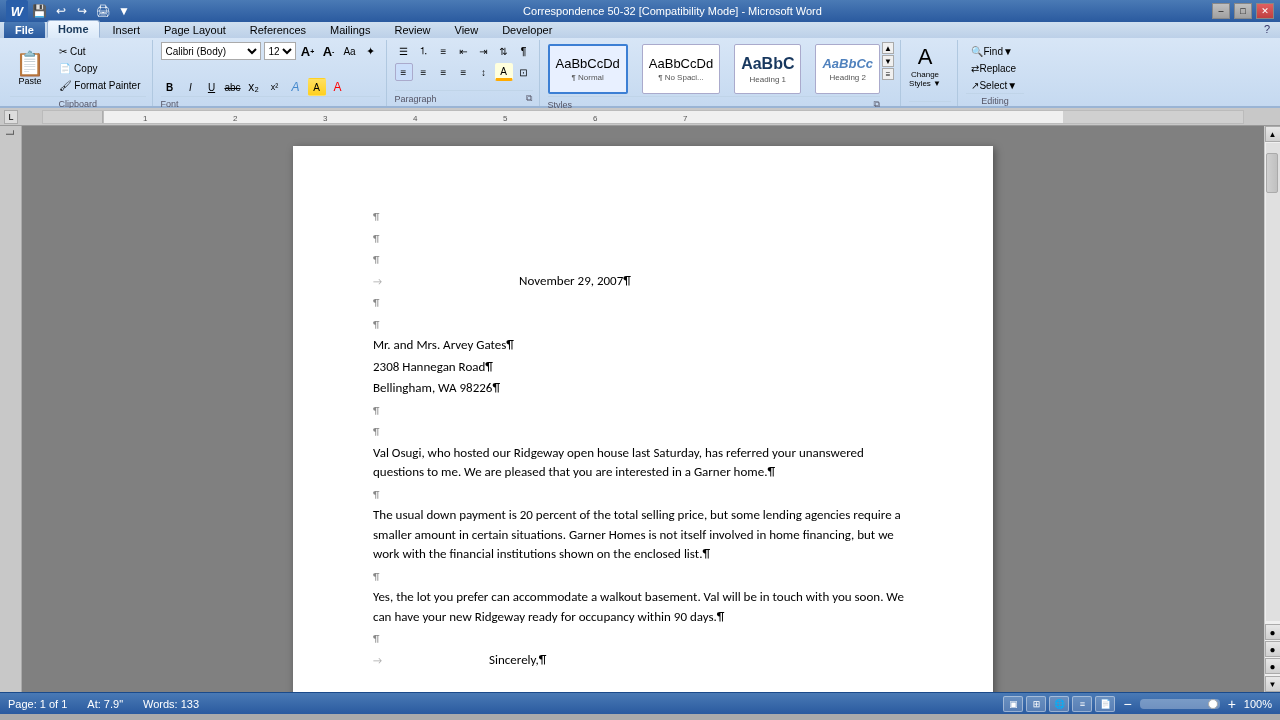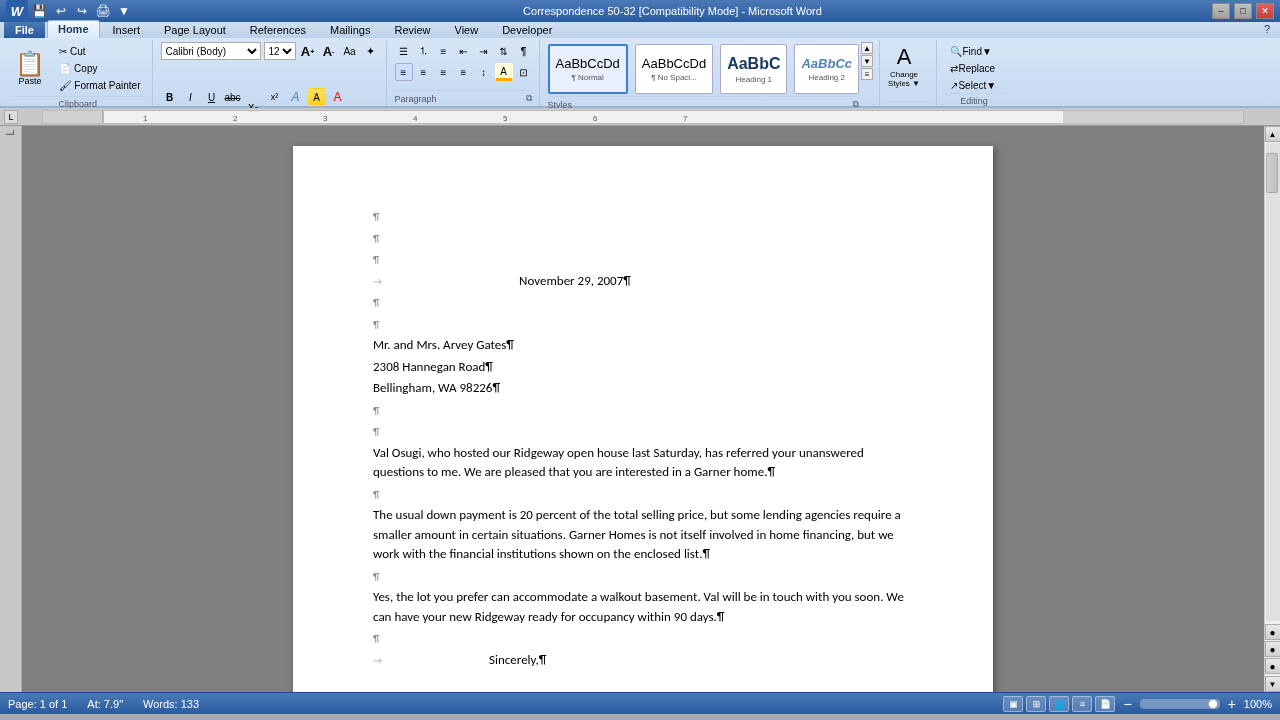--- a/index.html
+++ b/index.html
@@ -421,21 +421,21 @@
           <div class="fmt-btn" style="font-size:13px; font-weight:bold;">A<sup style="font-size:7px;">+</sup></div>
           <div class="fmt-btn" style="font-size:13px; font-weight:bold;">A<sup style="font-size:7px;">-</sup></div>
           <div class="fmt-btn">Aa</div>
           <div class="fmt-btn" style="font-size:11px;">✦</div>
         </div>
         <div style="display: flex; align-items: center; gap: 3px;">
           <div class="fmt-btn bold">B</div>
           <div class="fmt-btn italic">I</div>
           <div class="fmt-btn underline">U</div>
           <div class="fmt-btn" style="text-decoration: line-through;">abc</div>
-          <div class="fmt-btn" style="font-size:12px;margin-top:20px;">x₂</div>
+          <div class="fmt-btn" style="font-size:12px;">x₂</div>
           <div class="fmt-btn" style="font-size:9px;">x²</div>
           <div class="fmt-btn" style="color:#4488cc; font-size:12px; font-style:italic;">A</div>
           <div class="fmt-btn" style="background: linear-gradient(to bottom, #ffe060, #ffd020); font-size:10px;">A</div>
           <div class="fmt-btn" style="color: red; font-size:12px;">A</div>
         </div>
       </div>
       <div class="ribbon-group-label" style="display: flex; align-items: center; justify-content: space-between; width: 100%;">Font</div>
     </div>
 
     <div class="ribbon-group">
@@ -460,21 +460,21 @@
         </div>
       </div>
       <div class="ribbon-group-label" style="display: flex; align-items: center; justify-content: space-between; width: 100%;">
         <span>Paragraph</span>
         <span style="cursor:pointer;">⧉</span>
       </div>
     </div>
 
     <div class="ribbon-group" style="flex-direction: row; align-items: flex-start; gap: 0;">
       <div style="display: flex; flex-direction: column;">
-        <div style="display: flex; gap: 7px; padding: 2px 0;">
+        <div style="display: flex; gap: 14px; padding: 2px 0;">
 
           <div class="style-preview active">
             <span class="style-preview-text" style="color: #000;">AaBbCcDd</span>
             <span class="style-preview-label">¶ Normal</span>
           </div>
 
           <div class="style-preview">
             <span class="style-preview-text" style="color: #000;">AaBbCcDd</span>
             <span class="style-preview-label">¶ No Spaci...</span>
           </div>

